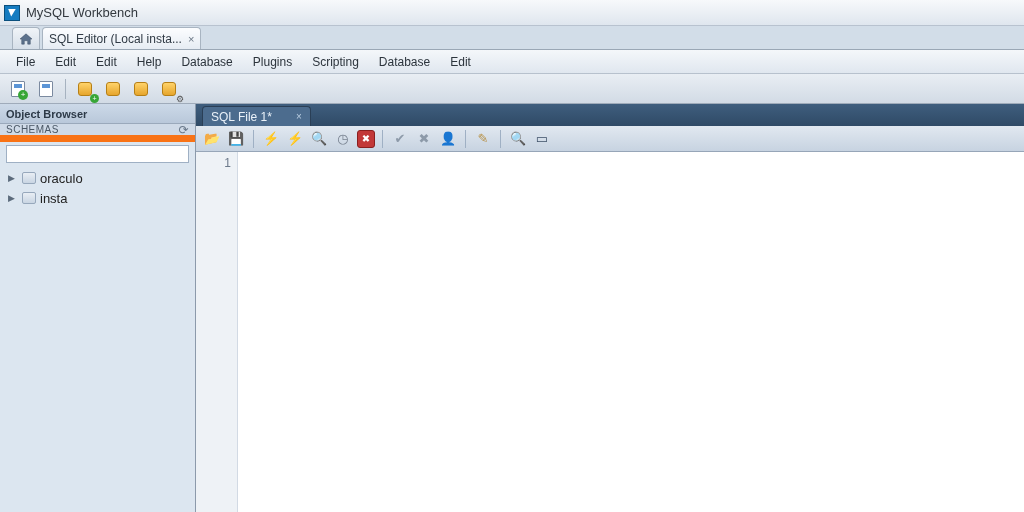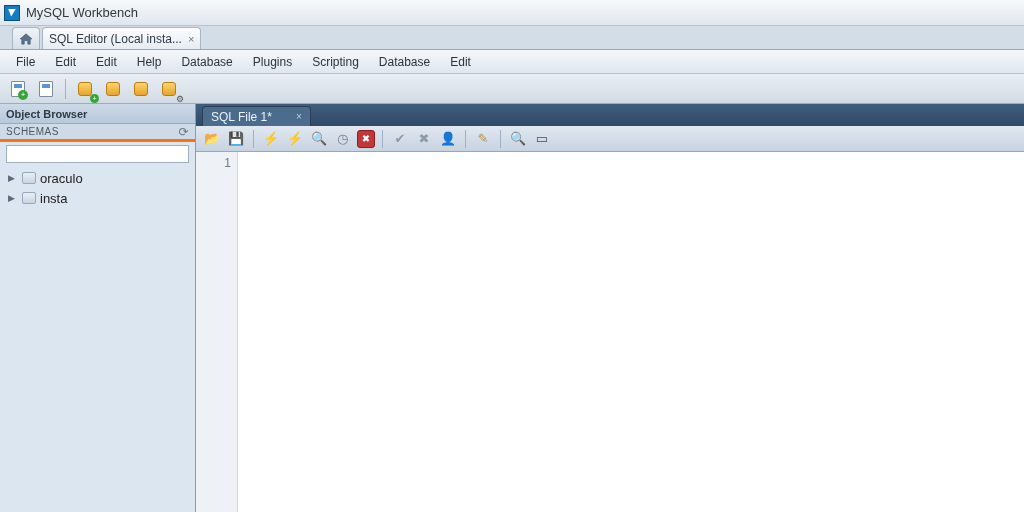--- a/index.html
+++ b/index.html
@@ -133,21 +133,21 @@
   }
   .sidehdr {
     height: 20px;
     background: linear-gradient(#ccd9e8,#b9c8da);
     border-bottom: 1px solid #9aa9bb;
     font-size: 11px; font-weight: bold; color: #2d3a48;
     padding: 0 6px; display:flex;align-items:center;text-align:right;
   }
   .schemashdr {
     height: 18px; background:#cfdae7;
-    border-bottom: 3px solid #f97316;
+    border-bottom: 7px solid #f97316;
     font-size: 10px; color:#4a5765; letter-spacing: .5px;
     display:flex; align-items:center; justify-content:space-between;
     padding: 0 6px;
   }
   .schemashdr .refresh { font-size:12px; color:#6b7a8b; }
   .searchbox {
     margin: 3px 6px;
     height: 18px;
     background:#fff; border:1px solid #9fb0c4;
   }

